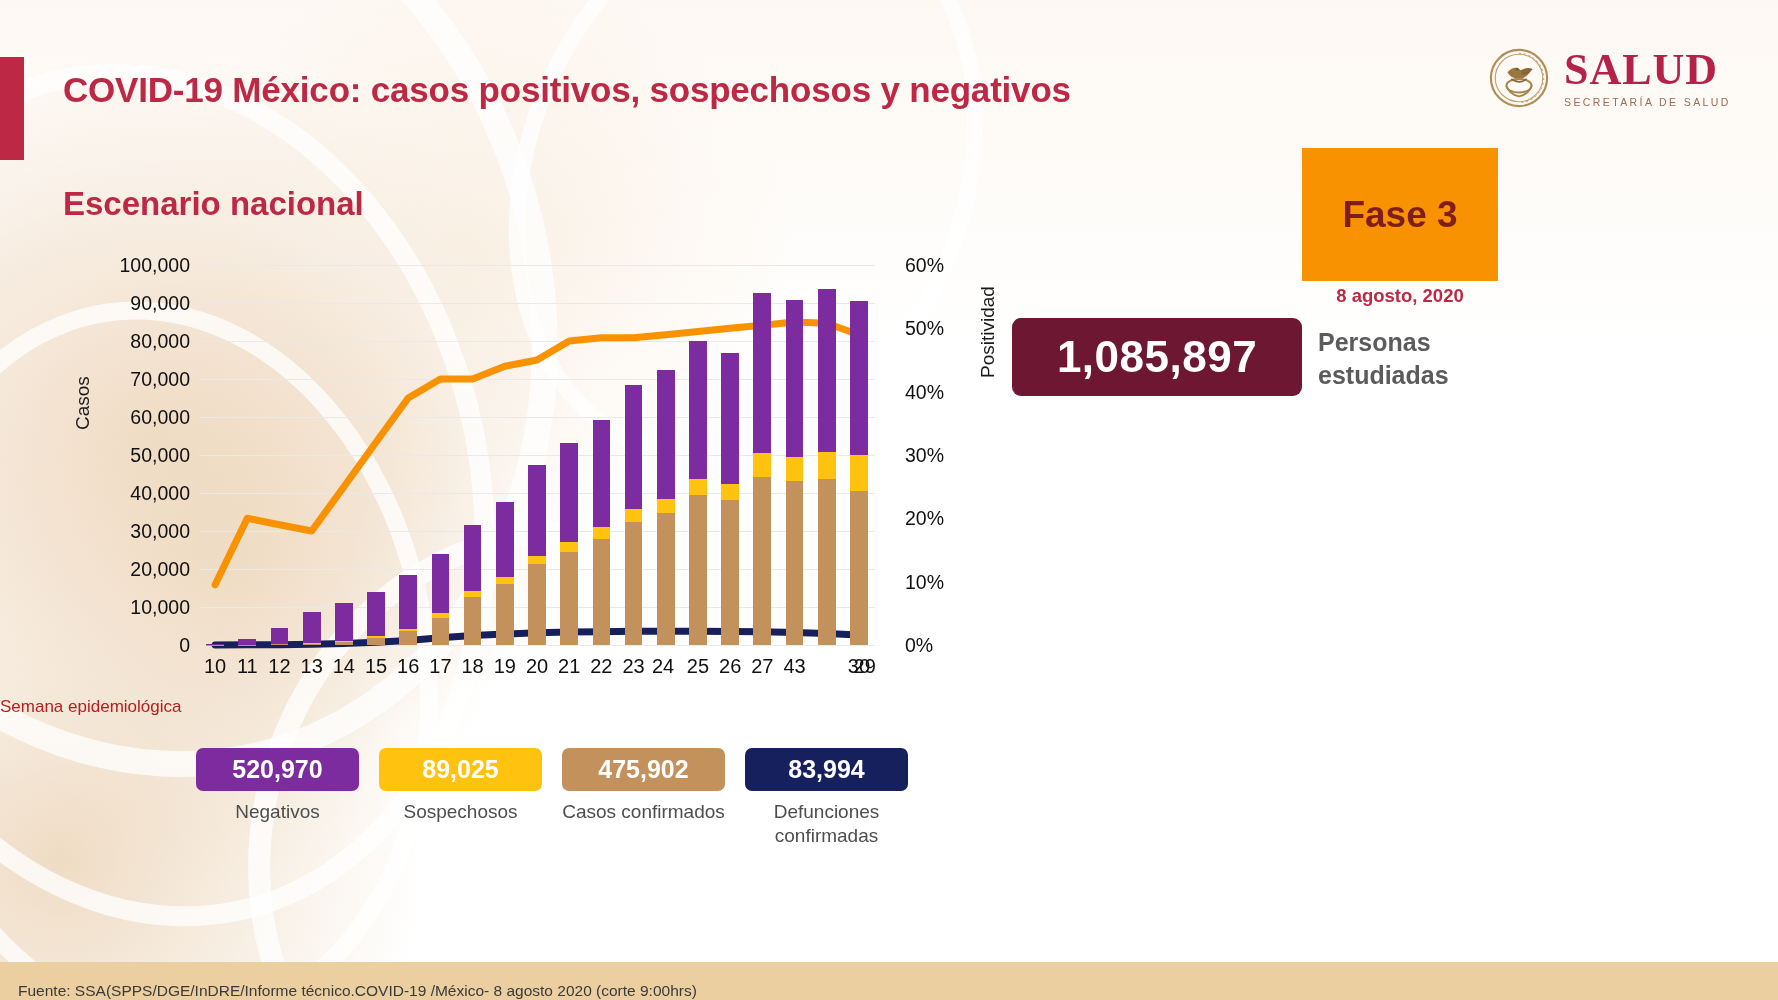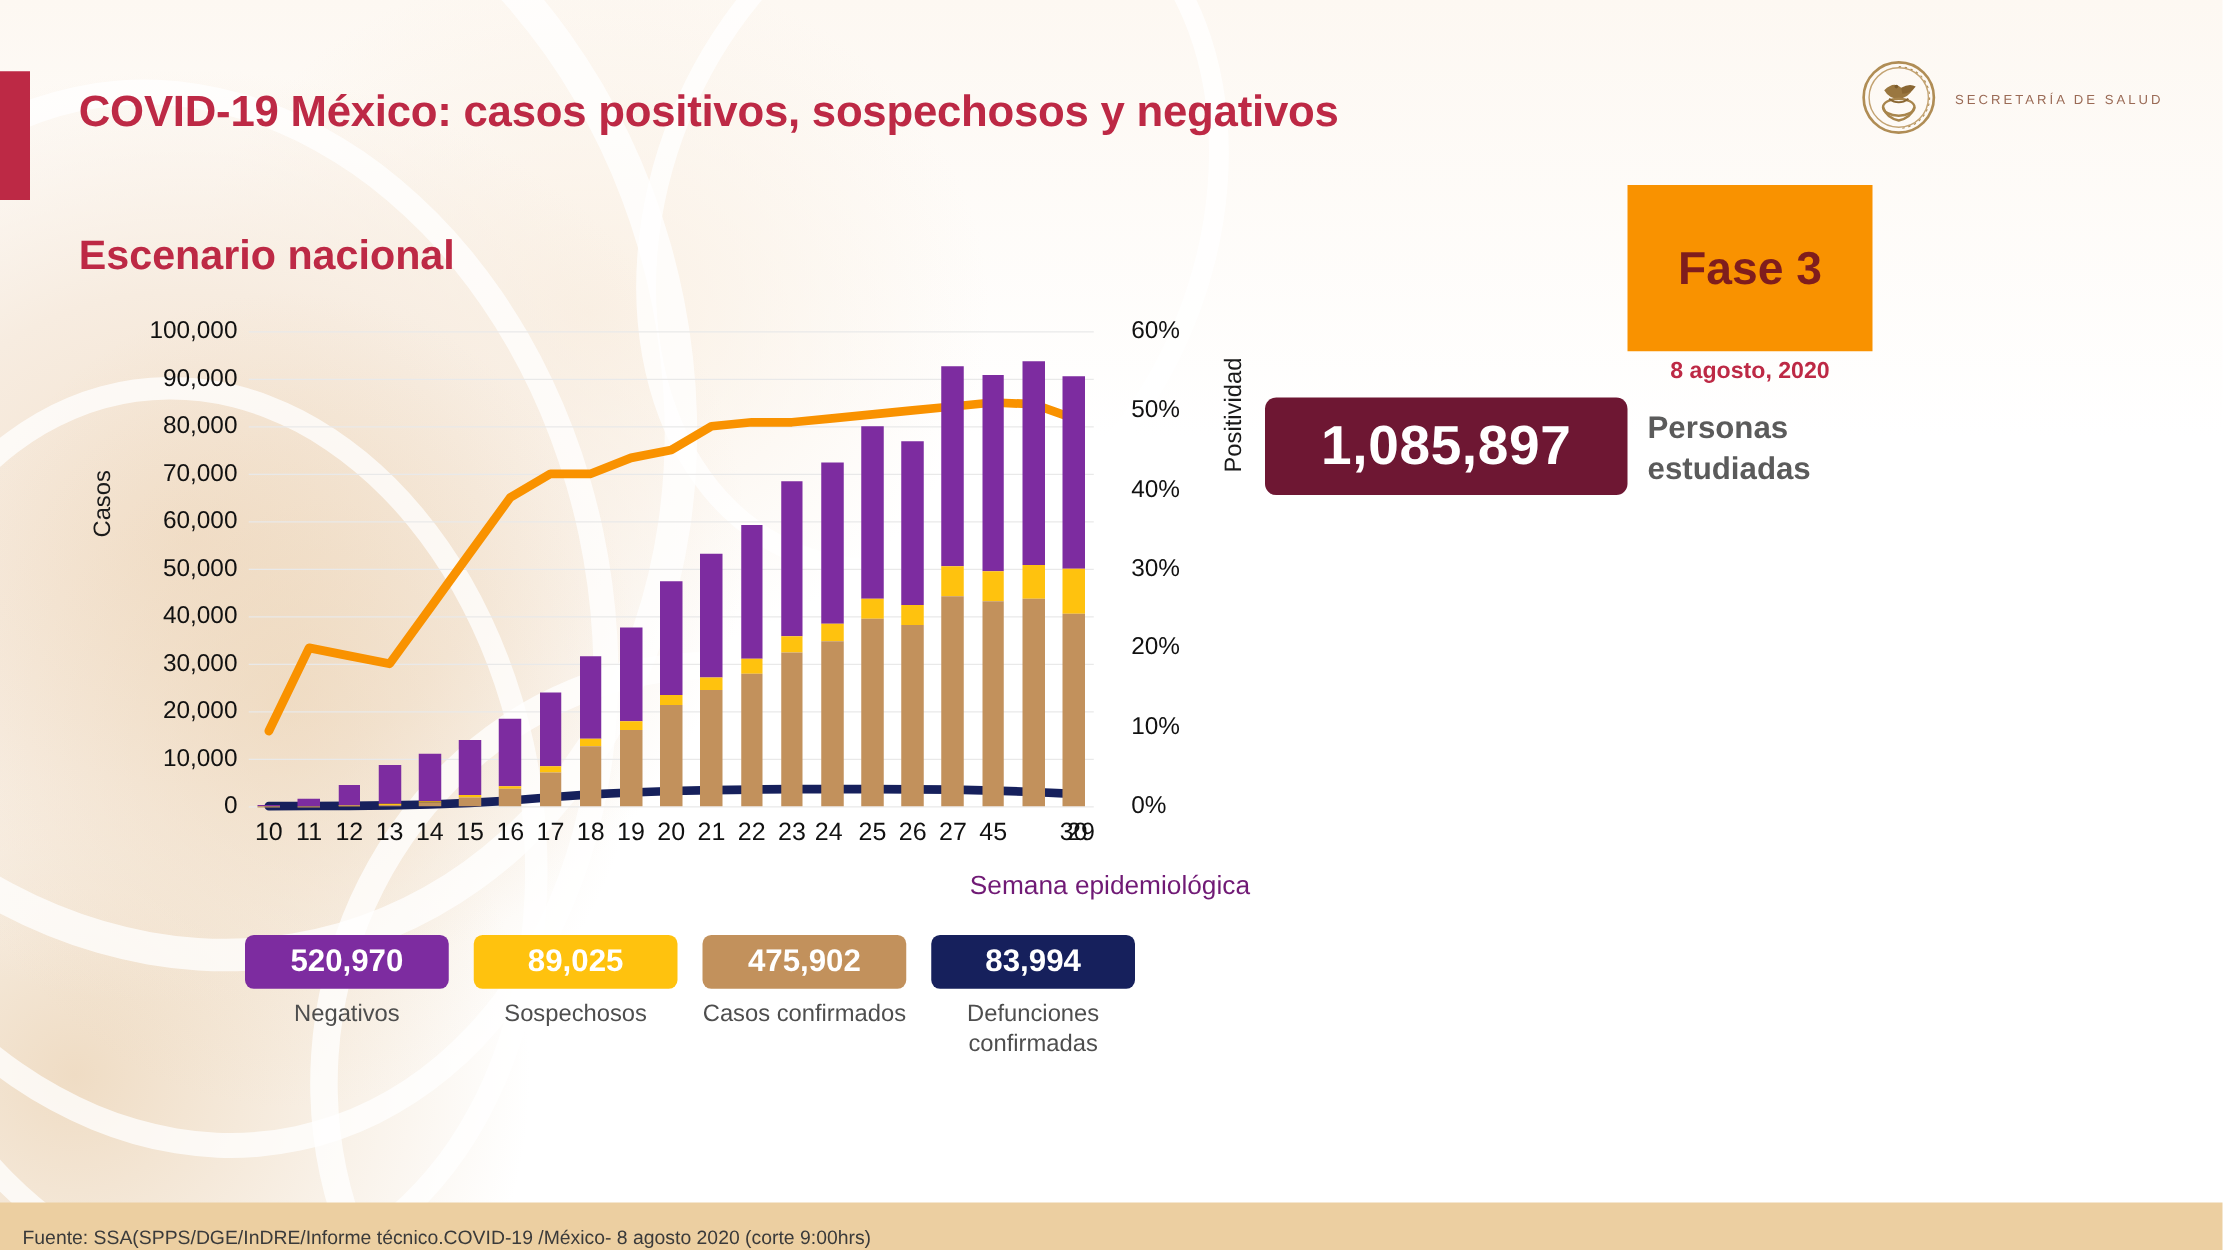--- a/index.html
+++ b/index.html
@@ -86,22 +86,22 @@
     position:absolute; left:72px; top:430px;
     transform:rotate(-90deg); transform-origin:left top;
     font-size:19px; color:#1a1a1a; white-space:nowrap;
   }
   #chart-axis-right-title{
     position:absolute; left:977px; top:378px;
     transform:rotate(-90deg); transform-origin:left top;
     font-size:19px; color:#1a1a1a; white-space:nowrap;
   }
   #chart-axis-x-title{
-    position:absolute; left:0; top:697px; width:1000px; text-align:right;
-    font-size:21px; color:#701a75;
+    position:absolute; left:0; top:697px; width:1000px; text-align:left;
+    font-size:17px; color:#b91c1c;
   }
   .ytick{
     position:absolute; right:0; width:92px; text-align:right;
     font-size:19.5px; color:#111; transform:translateY(-50%);
   }
   .ytick-r{
     position:absolute; left:0; width:70px; text-align:left;
     font-size:19.5px; color:#111; transform:translateY(-50%);
   }
   #ylabels{ position:absolute; left:98px; top:255px; width:92px; height:390px; }
@@ -172,20 +172,21 @@
       <path d="M32 6.5 A25.5 25.5 0 0 1 32 57.5" fill="none" stroke="#b08d55" stroke-width="0.9" stroke-dasharray="2 3"></path>
       <path d="M20 26 q8 -8 14 -2 q4 4 10 1 q-5 8 -12 8 q-8 0 -12 -7z" fill="#9a7740"></path>
       <path d="M34 24 q7 -4 12 -1 q-4 6 -11 6z" fill="#8a6733"></path>
       <ellipse cx="32" cy="40" rx="13" ry="7" fill="none" stroke="#a8854c" stroke-width="2"></ellipse>
       <path d="M19 40 q3 9 13 11 q10 -2 13 -11" fill="none" stroke="#a8854c" stroke-width="2"></path>
       <path d="M24 33 q8 6 16 0" fill="none" stroke="#8a6733" stroke-width="1.6"></path>
       <circle cx="30" cy="23" r="1.5" fill="#7a5a2c"></circle>
     </svg>
   </span>
   <span class="words">
+    <span class="salud">SALUD</span>
     <span class="sub">SECRETARÍA DE SALUD</span>
   </span>
 </div>
 
 <div id="fase-box">
   <span class="t">Fase 3</span>
 </div>
 <div id="fase-date">8 agosto, 2020</div>
 
 <div id="studied-box">
@@ -355,21 +356,21 @@
     <div class="xtick" style="left: 273.619px;">18</div>
     <div class="xtick" style="left: 305.81px;">19</div>
     <div class="xtick" style="left: 338px;">20</div>
     <div class="xtick" style="left: 370.19px;">21</div>
     <div class="xtick" style="left: 402.381px;">22</div>
     <div class="xtick" style="left: 434.571px;">23</div>
     <div class="xtick" style="left: 464px;">24</div>
     <div class="xtick" style="left: 498.952px;">25</div>
     <div class="xtick" style="left: 531.143px;">26</div>
     <div class="xtick" style="left: 563.333px;">27</div>
-    <div class="xtick" style="left: 595.524px;">45</div>
+    <div class="xtick" style="left: 595.524px;">43</div>
     <div class="xtick" style="left: 627.714px; margin-left: 38px;">29</div>
     <div class="xtick" style="left: 659.905px;">30</div>
   </div>
 
 <div id="legend">
     <div class="legend-item" style="left: 0px; width: 163px;">
       <div class="legend-chip" style="background: rgb(125, 44, 160);">520,970</div>
       <div class="legend-text">Negativos</div>
     </div>
     <div class="legend-item" style="left: 183px; width: 163px;">

